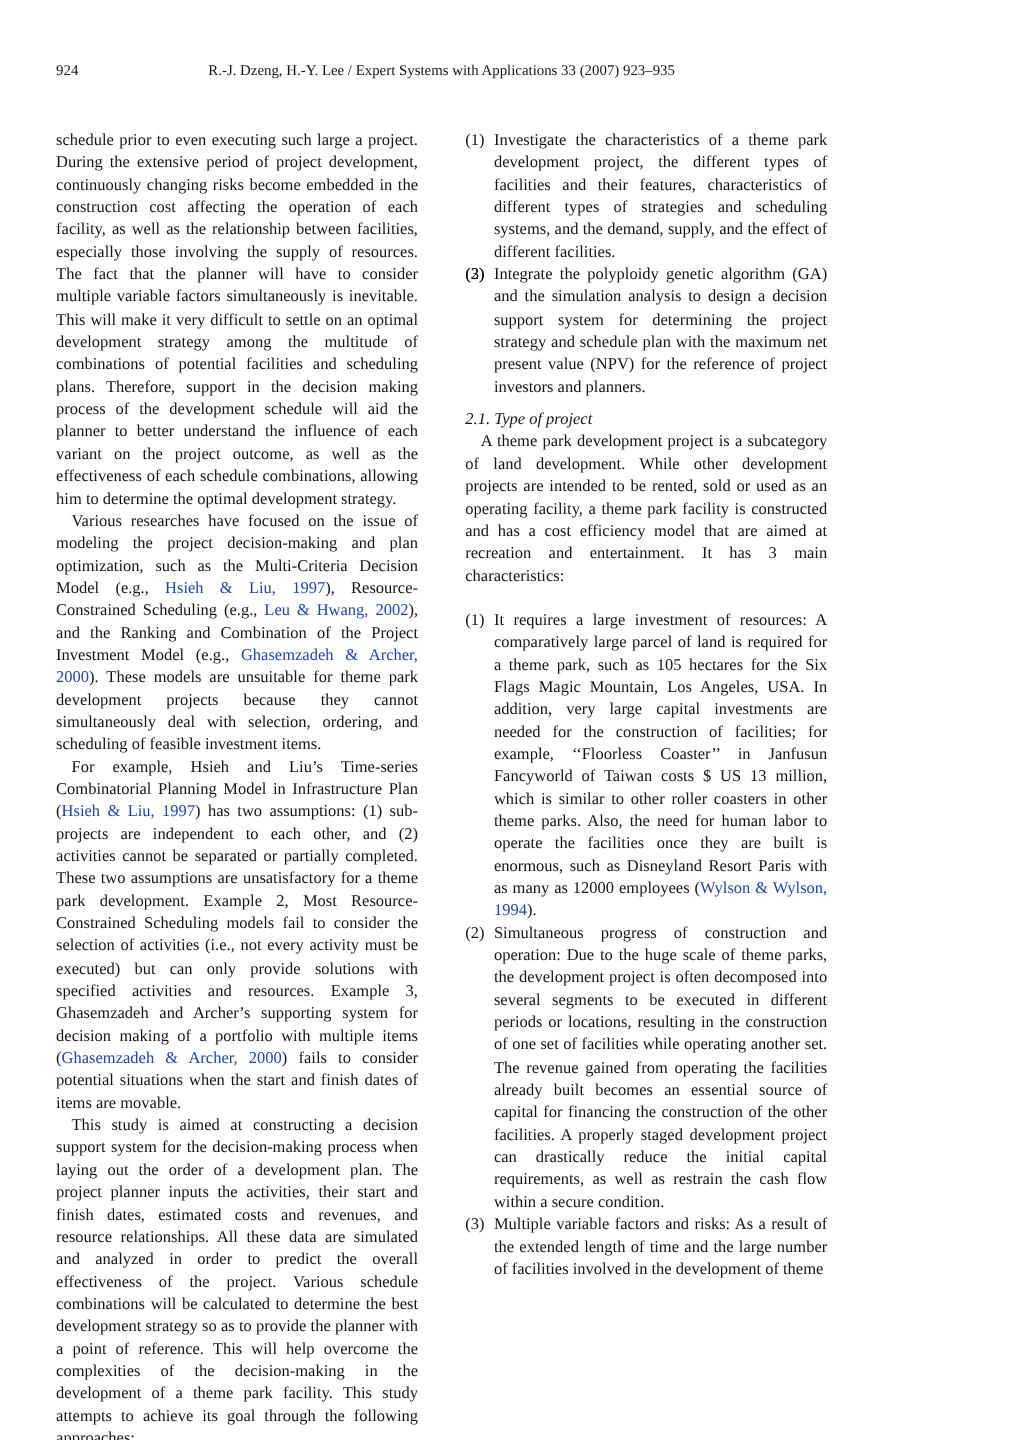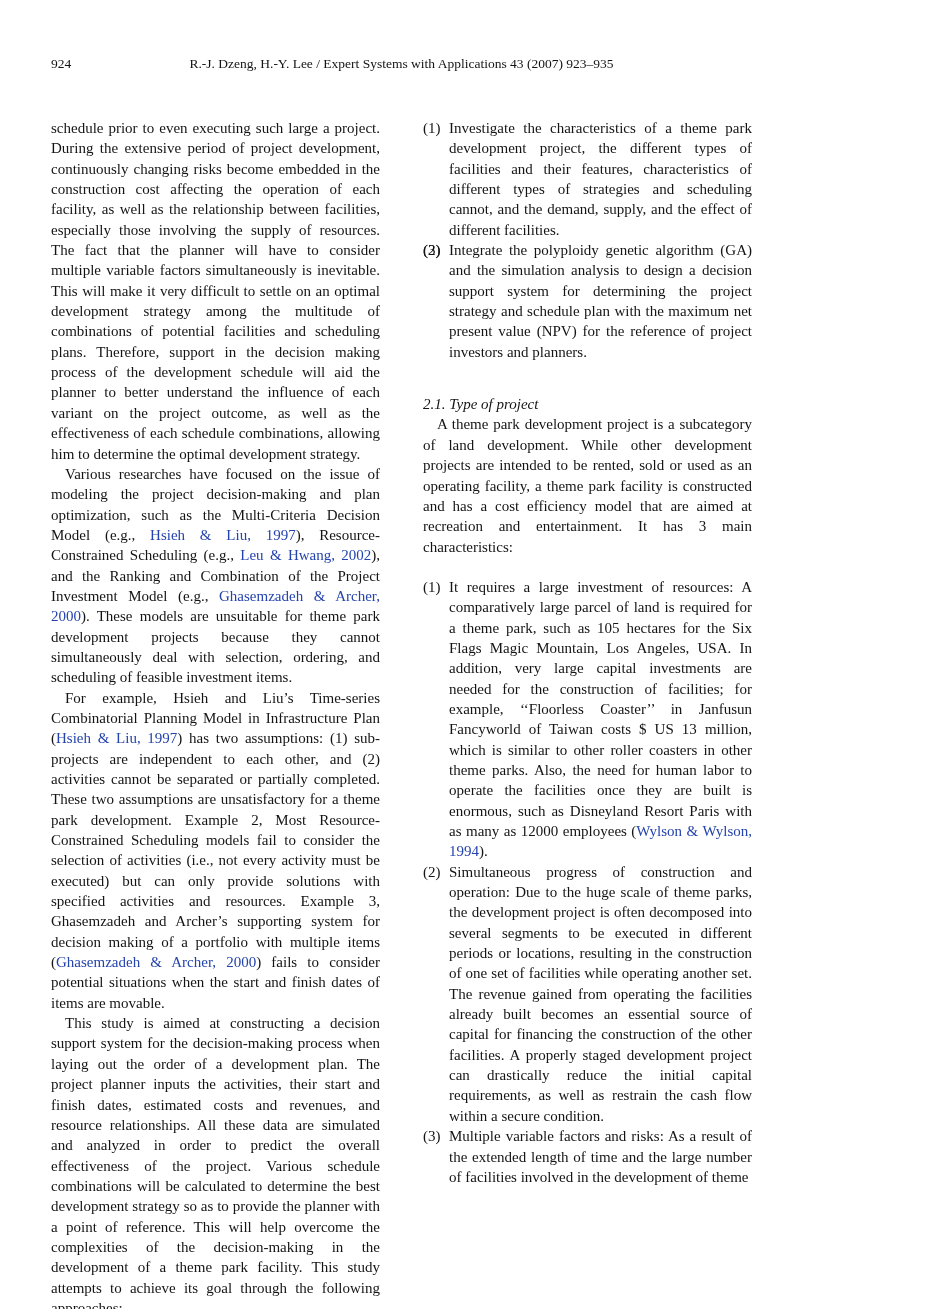--- a/index.html
+++ b/index.html
@@ -37,55 +37,55 @@
   .section-heading {
     font-size: 15px;
     font-weight: bold;
     margin: 30px 0 0 0;
     text-align: left;
   }
   .subsection-heading {
     font-size: 15px;
     font-style: italic;
     font-weight: normal;
-    margin: 32px 0 0 0;
+    margin: 9px 0 0 0;
     text-align: left;
   }
   .rp1 { margin-top: 18px; }
   .char-list { margin-top: 20px; }
 </style>
 </head>
 <body>
 
 <div class="page">
 
   <div class="header">
     <span class="pageno">924</span>
-    <div class="runtitle">R.-J. Dzeng, H.-Y. Lee / Expert Systems with Applications 43 (2007) 923–935</div>
+    <div class="runtitle">R.-J. Dzeng, H.-Y. Lee / Expert Systems with Applications 33 (2007) 923–935</div>
   </div>
 
   <div class="columns">
 
     <div class="col">
 
       <p class="body-par no-indent">schedule prior to even executing such large a project. During the extensive period of project development, continuously changing risks become embedded in the construction cost affecting the operation of each facility, as well as the relationship between facilities, especially those involving the supply of resources. The fact that the planner will have to consider multiple variable factors simultaneously is inevitable. This will make it very difficult to settle on an optimal development strategy among the multitude of combinations of potential facilities and scheduling plans. Therefore, support in the decision making process of the development schedule will aid the planner to better understand the influence of each variant on the project outcome, as well as the effectiveness of each schedule combinations, allowing him to determine the optimal development strategy.</p>
 
       <p class="body-par"><span>Various researches have focused on the issue of modeling the project decision-making and plan optimization, such as the Multi-Criteria Decision Model (e.g., </span><span class="cite">Hsieh &amp; Liu, 1997</span><span>), Resource-Constrained Scheduling (e.g., </span><span class="cite">Leu &amp; Hwang, 2002</span><span>), and the Ranking and Combination of the Project Investment Model (e.g., </span><span class="cite">Ghasemzadeh &amp; Archer, 2000</span><span>). These models are unsuitable for theme park development projects because they cannot simultaneously deal with selection, ordering, and scheduling of feasible investment items.</span></p>
 
       <p class="body-par"><span>For example, Hsieh and Liu’s Time-series Combinatorial Planning Model in Infrastructure Plan (</span><span class="cite">Hsieh &amp; Liu, 1997</span><span>) has two assumptions: (1) sub-projects are independent to each other, and (2) activities cannot be separated or partially completed. These two assumptions are unsatisfactory for a theme park development. Example 2, Most Resource-Constrained Scheduling models fail to consider the selection of activities (i.e., not every activity must be executed) but can only provide solutions with specified activities and resources. Example 3, Ghasemzadeh and Archer’s supporting system for decision making of a portfolio with multiple items (</span><span class="cite">Ghasemzadeh &amp; Archer, 2000</span><span>) fails to consider potential situations when the start and finish dates of items are movable.</span></p>
 
       <p class="body-par">This study is aimed at constructing a decision support system for the decision-making process when laying out the order of a development plan. The project planner inputs the activities, their start and finish dates, estimated costs and revenues, and resource relationships. All these data are simulated and analyzed in order to predict the overall effectiveness of the project. Various schedule combinations will be calculated to determine the best development strategy so as to provide the planner with a point of reference. This will help overcome the complexities of the decision-making in the development of a theme park facility. This study attempts to achieve its goal through the following approaches:</p>
 
     </div>
 
     <div class="col">
 
       <div class="num-item">
         <span class="num">(1)</span>
-        <span>Investigate the characteristics of a theme park development project, the different types of facilities and their features, characteristics of different types of strategies and scheduling cannot, and the demand, supply, and the effect of different facilities.</span>
+        <span>Investigate the characteristics of a theme park development project, the different types of facilities and their features, characteristics of different types of strategies and scheduling systems, and the demand, supply, and the effect of different facilities.</span>
       </div>
       <div class="num-item">
         <span class="num">(2)</span>
       </div>
       <div class="num-item">
         <span class="num">(3)</span>
         <span>Integrate the polyploidy genetic algorithm (GA) and the simulation analysis to design a decision support system for determining the project strategy and schedule plan with the maximum net present value (NPV) for the reference of project investors and planners.</span>
       </div>
 
 

